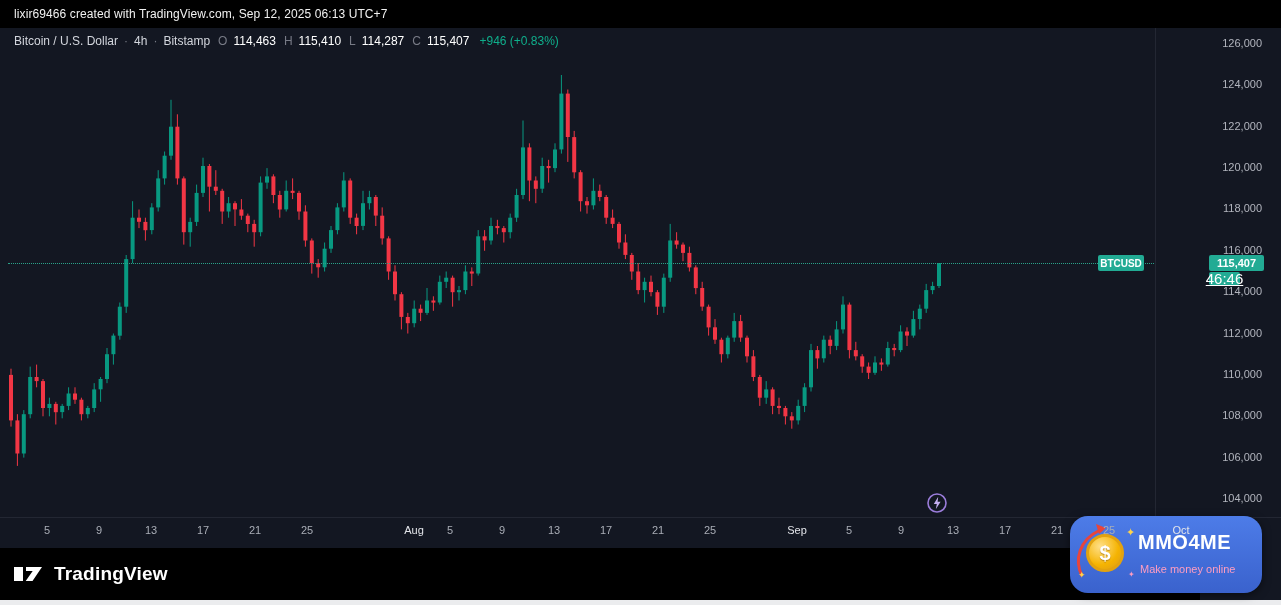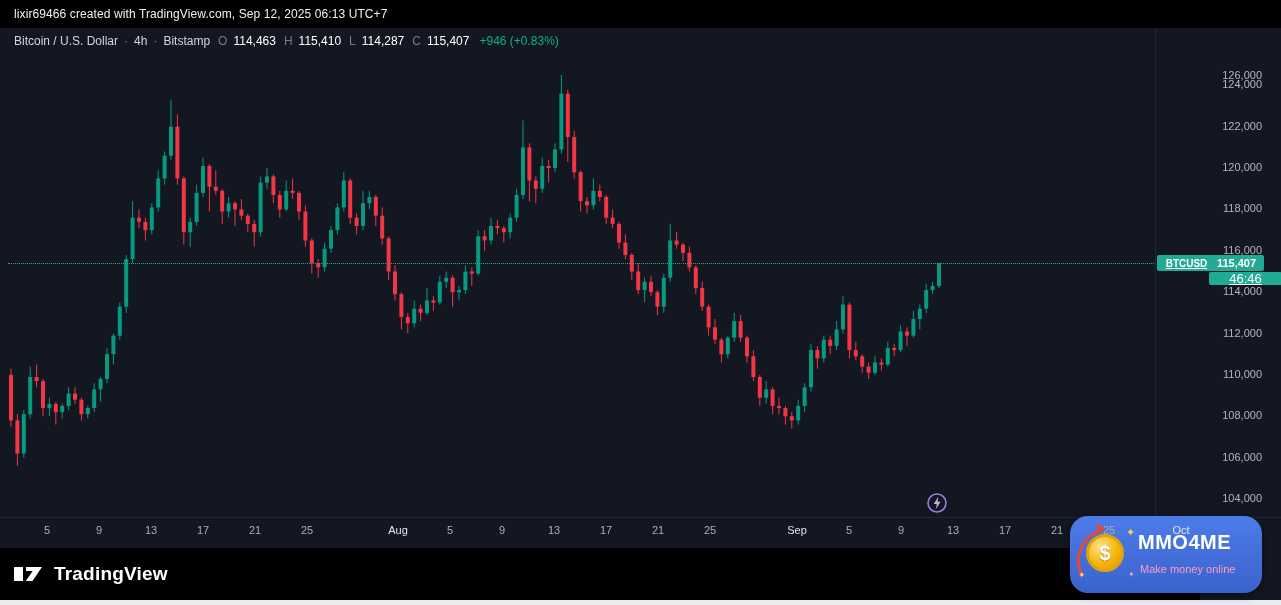--- a/index.html
+++ b/index.html
@@ -22,23 +22,23 @@
   #price-line{position:absolute;left:8px;width:1146px;height:0;border-top:1px dotted #2aa389;z-index:2;}
   
   .ylab{position:absolute;left:1162px;width:100px;text-align:right;color:#b2b5be;font-size:11px;z-index:3;}
   .xlab{position:absolute;top:524px;width:44px;text-align:center;color:#a9adb6;font-size:11px;z-index:30;}
   .xlab.month{color:#e2e4e9;}
   .vsep{position:absolute;left:1155px;top:28px;width:1px;height:489px;background:#232733;z-index:2;}
   .hsep{position:absolute;left:0;top:517px;width:1281px;height:1px;background:#232733;z-index:2;}
   
   .badge{position:absolute;background:#22ab94;color:#fff;border-radius:2px;z-index:4;
          display:flex;align-items:center;justify-content:center;font-weight:bold;}
-  #badge-symbol{left:1157px;width:59px;height:16px;font-size:10px;text-decoration:underline;}
+  #badge-symbol{left:1098px;width:46px;height:16px;font-size:10px;}
   #badge-price{left:1209px;width:55px;height:16px;font-size:11px;}
-  #badge-countdown{left:1209px;width:73px;height:13px;font-size:13px;font-weight:normal;text-decoration:underline;}
+  #badge-countdown{left:1209px;width:31px;height:13px;font-size:15px;font-weight:normal;text-decoration:underline;}
   
   #lightning{position:absolute;left:926px;top:492px;z-index:3;}
   
   .footer{position:absolute;left:0;top:548px;width:1200px;height:52px;background:#000;z-index:5;
           display:flex;align-items:center;padding-left:12px;box-sizing:border-box;gap:8px;}
   .footer .wordmark{color:#fff;font-size:19px;font-weight:bold;letter-spacing:.2px;}
   .bottom-strip{position:absolute;left:0;top:600px;width:1281px;height:5px;background:#ebecee;z-index:6;}
   
   .wm{position:absolute;left:1070px;top:516px;width:192px;height:77px;border-radius:18px;z-index:20;
       background:linear-gradient(180deg,#4d7ce8,#3a62cd);box-shadow:0 2px 8px rgba(0,0,0,.5);}
@@ -374,41 +374,41 @@
     <span class="lbl">H</span>
     <span class="val">115,410</span>
     <span class="lbl">L</span>
     <span class="val">114,287</span>
     <span class="lbl">C</span>
     <span class="val">115,407</span>
     <span class="chg">+946 (+0.83%)</span>
   </div>
 
   <div id="y-axis">
-      <span class="ylab" style="top: 37px; margin-top: 32px;">126,000</span>
+      <span class="ylab" style="top: 37px;">126,000</span>
       <span class="ylab" style="top: 78.3636px; text-align: right;">124,000</span>
       <span class="ylab" style="top: 119.727px;">122,000</span>
       <span class="ylab" style="top: 161.091px;">120,000</span>
       <span class="ylab" style="top: 202.454px;">118,000</span>
       <span class="ylab" style="top: 243.818px;">116,000</span>
       <span class="ylab" style="top: 285.182px;">114,000</span>
       <span class="ylab" style="top: 326.545px;">112,000</span>
       <span class="ylab" style="top: 367.909px;">110,000</span>
       <span class="ylab" style="top: 409.272px;">108,000</span>
       <span class="ylab" style="top: 450.636px;">106,000</span>
       <span class="ylab" style="top: 492px;">104,000</span>
     </div>
   <div id="x-axis">
       <span class="xlab" style="left: 25px;">5</span>
       <span class="xlab" style="left: 77px;">9</span>
       <span class="xlab" style="left: 129px;">13</span>
       <span class="xlab" style="left: 181px;">17</span>
       <span class="xlab" style="left: 233px;">21</span>
       <span class="xlab" style="left: 285px;">25</span>
-      <span class="xlab month" style="left: 376px;">Aug</span>
+      <span class="xlab month" style="left: 392px;">Aug</span>
       <span class="xlab" style="left: 428px;">5</span>
       <span class="xlab" style="left: 480px;">9</span>
       <span class="xlab" style="left: 532px;">13</span>
       <span class="xlab" style="left: 584px;">17</span>
       <span class="xlab" style="left: 636px;">21</span>
       <span class="xlab" style="left: 688px;">25</span>
       <span class="xlab month" style="left: 775px;">Sep</span>
       <span class="xlab" style="left: 827px;">5</span>
       <span class="xlab" style="left: 879px;">9</span>
       <span class="xlab" style="left: 931px;">13</span>

